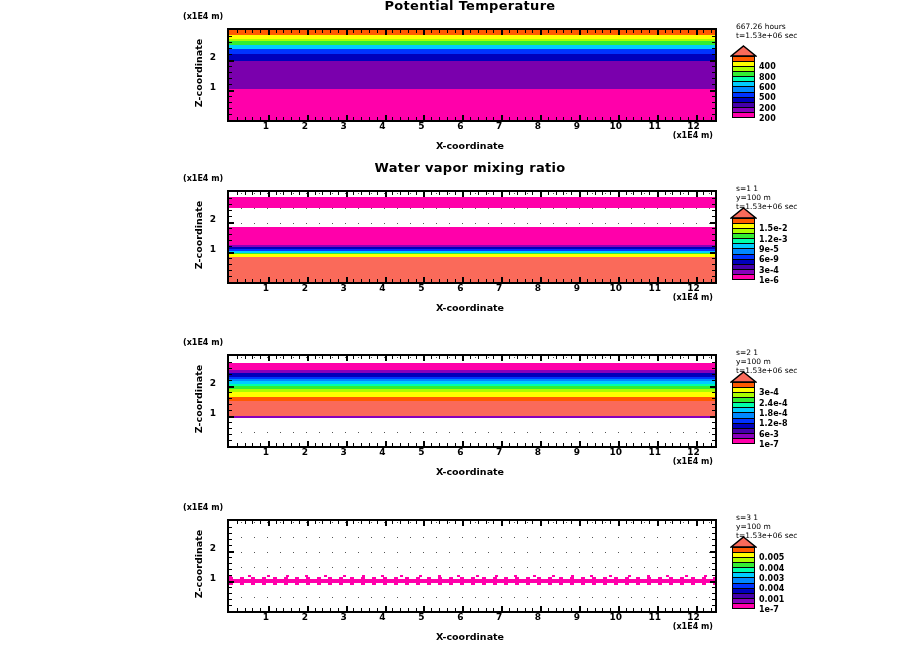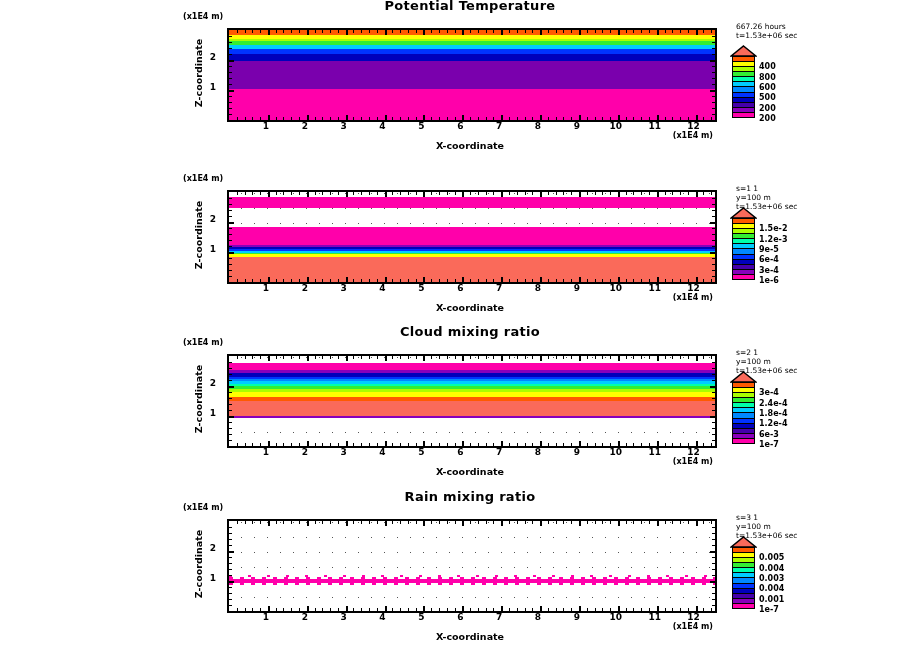--- a/index.html
+++ b/index.html
@@ -257,20 +257,21 @@
       <span style="top: 64.3px;">400</span>
       <span style="top: 74.7px;">800</span>
       <span style="top: 85px;">600</span>
       <span style="top: 95.3px;">500</span>
       <span style="top: 105.7px;">200</span>
       <span style="top: 116px;">200</span>
     </div>
 </div>
 
 <div class="plot-block" style="top:160px">
+  <div class="plot-title">Water vapor mixing ratio</div>
   <div class="z-unit">(x1E4 m)</div>
   <div class="z-axis-label">Z-coordinate</div>
   <div class="z-tick-labels">
       <span style="top: 84px;">1</span>
       <span style="top: 54px;">2</span>
     </div>
   <div class="plot-area">
     <div class="bands">
         <div style="position: absolute; left: 0px; right: 0px; bottom: 0px; height: 25.5px; background: rgb(250, 106, 90);"></div>
         <div style="position: absolute; left: 0px; right: 0px; bottom: 25.5px; height: 2.1px; background: rgb(255, 255, 0);"></div>
@@ -472,28 +473,27 @@
       <div style="background: rgb(0, 51, 255);"></div>
       <div style="background: rgb(0, 0, 187);"></div>
       <div style="background: rgb(68, 0, 170);"></div>
       <div style="background: rgb(136, 0, 187);"></div>
       <div style="background: rgb(255, 0, 170);"></div>
     </div>
   <div class="cb-labels">
       <span style="top: 64.3px;">1.5e-2</span>
       <span style="top: 74.7px;">1.2e-3</span>
       <span style="top: 85px;">9e-5</span>
-      <span style="top: 95.3px;">6e-4</span>
+      <span style="top: 95.3px;">6e-9</span>
       <span style="top: 105.7px;">3e-4</span>
       <span style="top: 116px;">1e-6</span>
     </div>
 </div>
 
 <div class="plot-block" style="top:324px">
-  <div class="plot-title">Cloud mixing ratio</div>
   <div class="z-unit">(x1E4 m)</div>
   <div class="z-axis-label">Z-coordinate</div>
   <div class="z-tick-labels">
       <span style="top: 84px;">1</span>
       <span style="top: 54px;">2</span>
     </div>
   <div class="plot-area">
     <div class="bands">
         <div style="position: absolute; left: 0px; right: 0px; bottom: 27.9px; height: 2.1px; background: rgb(136, 0, 187);"></div>
         <div style="position: absolute; left: 0px; right: 0px; bottom: 30px; height: 15px; background: rgb(250, 106, 90);"></div>
@@ -699,28 +699,27 @@
       <div style="background: rgb(0, 51, 255);"></div>
       <div style="background: rgb(0, 0, 187);"></div>
       <div style="background: rgb(68, 0, 170);"></div>
       <div style="background: rgb(136, 0, 187);"></div>
       <div style="background: rgb(255, 0, 170);"></div>
     </div>
   <div class="cb-labels">
       <span style="top: 64.3px;">3e-4</span>
       <span style="top: 74.7px;">2.4e-4</span>
       <span style="top: 85px;">1.8e-4</span>
-      <span style="top: 95.3px;">1.2e-4</span>
+      <span style="top: 95.3px;">1.2e-8</span>
       <span style="top: 105.7px;">6e-3</span>
       <span style="top: 116px;">1e-7</span>
     </div>
 </div>
 
 <div class="plot-block" style="top:489px">
-  <div class="plot-title">Rain mixing ratio</div>
   <div class="z-unit">(x1E4 m)</div>
   <div class="z-axis-label">Z-coordinate</div>
   <div class="z-tick-labels">
       <span style="top: 84px;">1</span>
       <span style="top: 54px;">2</span>
     </div>
   <div class="plot-area">
     <div class="bands">
         <div style="position: absolute; left: 0px; right: 0px; bottom: 25.8px; height: 1.8px; background: repeating-linear-gradient(90deg, rgb(255, 0, 170) 0px, rgb(255, 0, 170) 4px, transparent 4px, transparent 11px);"></div>
         <div style="position: absolute; left: 0px; right: 0px; bottom: 27.6px; height: 4.2px; background: rgb(255, 0, 170);"></div>

